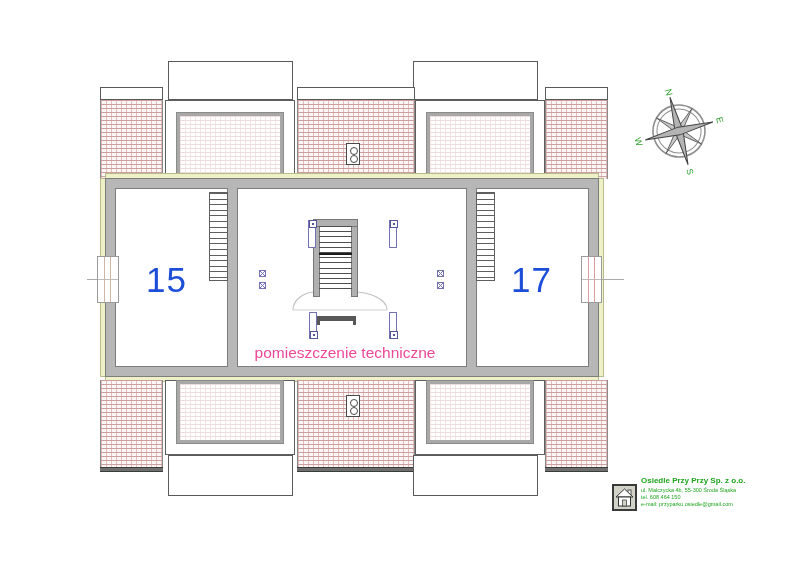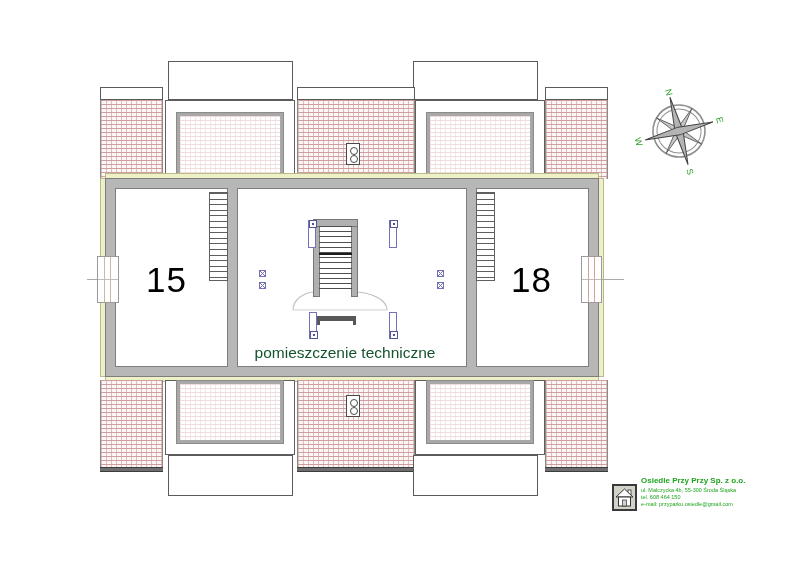--- a/index.html
+++ b/index.html
@@ -62,22 +62,22 @@
 
   .window{background:#fff;border:1px solid #9a9a9a;
     background-image:
       linear-gradient(to right,transparent 30%,#cdb7a4 30% 35%,transparent 35% 62%,#cdb7a4 62% 67%,transparent 67%),
       linear-gradient(to bottom,transparent 49%,#bdbdbd 49% 51%,transparent 51%);}
   .window.pink{background-image:
       linear-gradient(to right,transparent 30%,#d7a0a0 30% 35%,transparent 35% 62%,#d7a0a0 62% 67%,transparent 67%),
       linear-gradient(to bottom,transparent 49%,#bdbdbd 49% 51%,transparent 51%);}
   .tick{height:1px;background:#aaa;}
 
-  .unit-num{color:#000000;font-size:35px;line-height:1;text-align:center;letter-spacing:1px;}
-  .room-label{color:#14532d;font-size:15.5px;text-align:center;white-space:nowrap;}
+  .unit-num{color:#1d4ed8;font-size:35px;line-height:1;text-align:center;letter-spacing:1px;}
+  .room-label{color:#ec4899;font-size:15.5px;text-align:center;white-space:nowrap;}
 
   .handrail{background:#585858;}
   .handrail i{position:absolute;top:4px;width:3px;height:5px;background:#585858;}
 
   .brand{color:#1ea51e;}
   .brand-name{font-size:8px;font-weight:bold;white-space:nowrap;}
   .brand-line{font-size:5.5px;white-space:nowrap;}
 </style>
 </head>
 <body>
@@ -118,21 +118,21 @@
   <div class="abs divider" style="left:467px;top:188px;width:9px;height:179px;"></div>
 
   <div class="abs window" style="left:97px;top:256px;width:22px;height:47px;"></div>
   <div class="abs tick" style="left:87px;top:279px;width:10px;"></div>
   <div class="abs window pink" style="left:581px;top:256px;width:21px;height:47px;"></div>
   <div class="abs tick" style="left:602px;top:279px;width:22px;"></div>
 
   <div class="abs unit-num" style="left:146px;top:262px;width:40px;">15</div>
   <div class="abs stairs-side" style="left:209px;top:192px;width:19px;height:89px;"></div>
 
-  <div class="abs unit-num" style="left:511px;top:262px;width:40px;">18</div>
+  <div class="abs unit-num" style="left:511px;top:262px;width:40px;">17</div>
   <div class="abs stairs-side" style="left:476px;top:192px;width:19px;height:89px;"></div>
 
   <svg class="abs" style="left:288px;top:286px;" width="104" height="28" viewBox="0 0 104 28">
     <path d="M5,24 A23,18 0 0 1 28,6" fill="none" stroke="#c2c2c2" stroke-width="1.2"></path>
     <path d="M99,24 A34,18 0 0 0 65,6" fill="none" stroke="#c2c2c2" stroke-width="1.2"></path>
     <line x1="5" y1="24" x2="99" y2="24" stroke="#cfcfcf" stroke-width="1"></line>
   </svg>
 
   <div class="abs cstair" style="left:314px;top:220px;width:43px;height:76px;">
     <div class="stringer" style="left:0;"></div>

